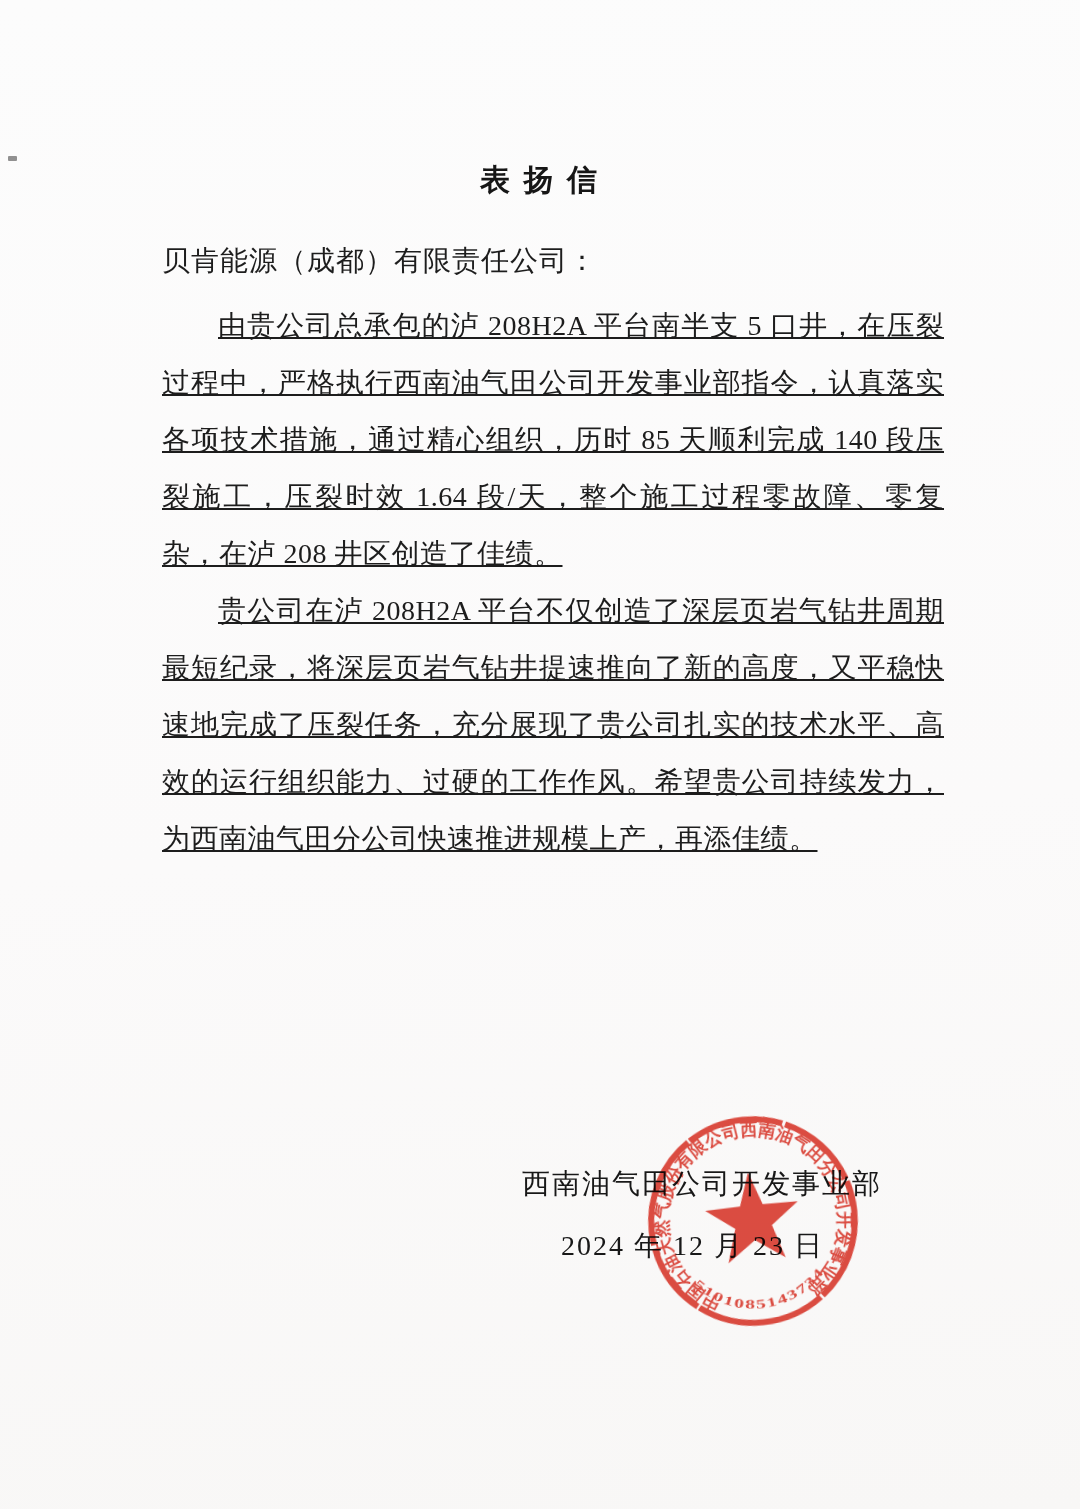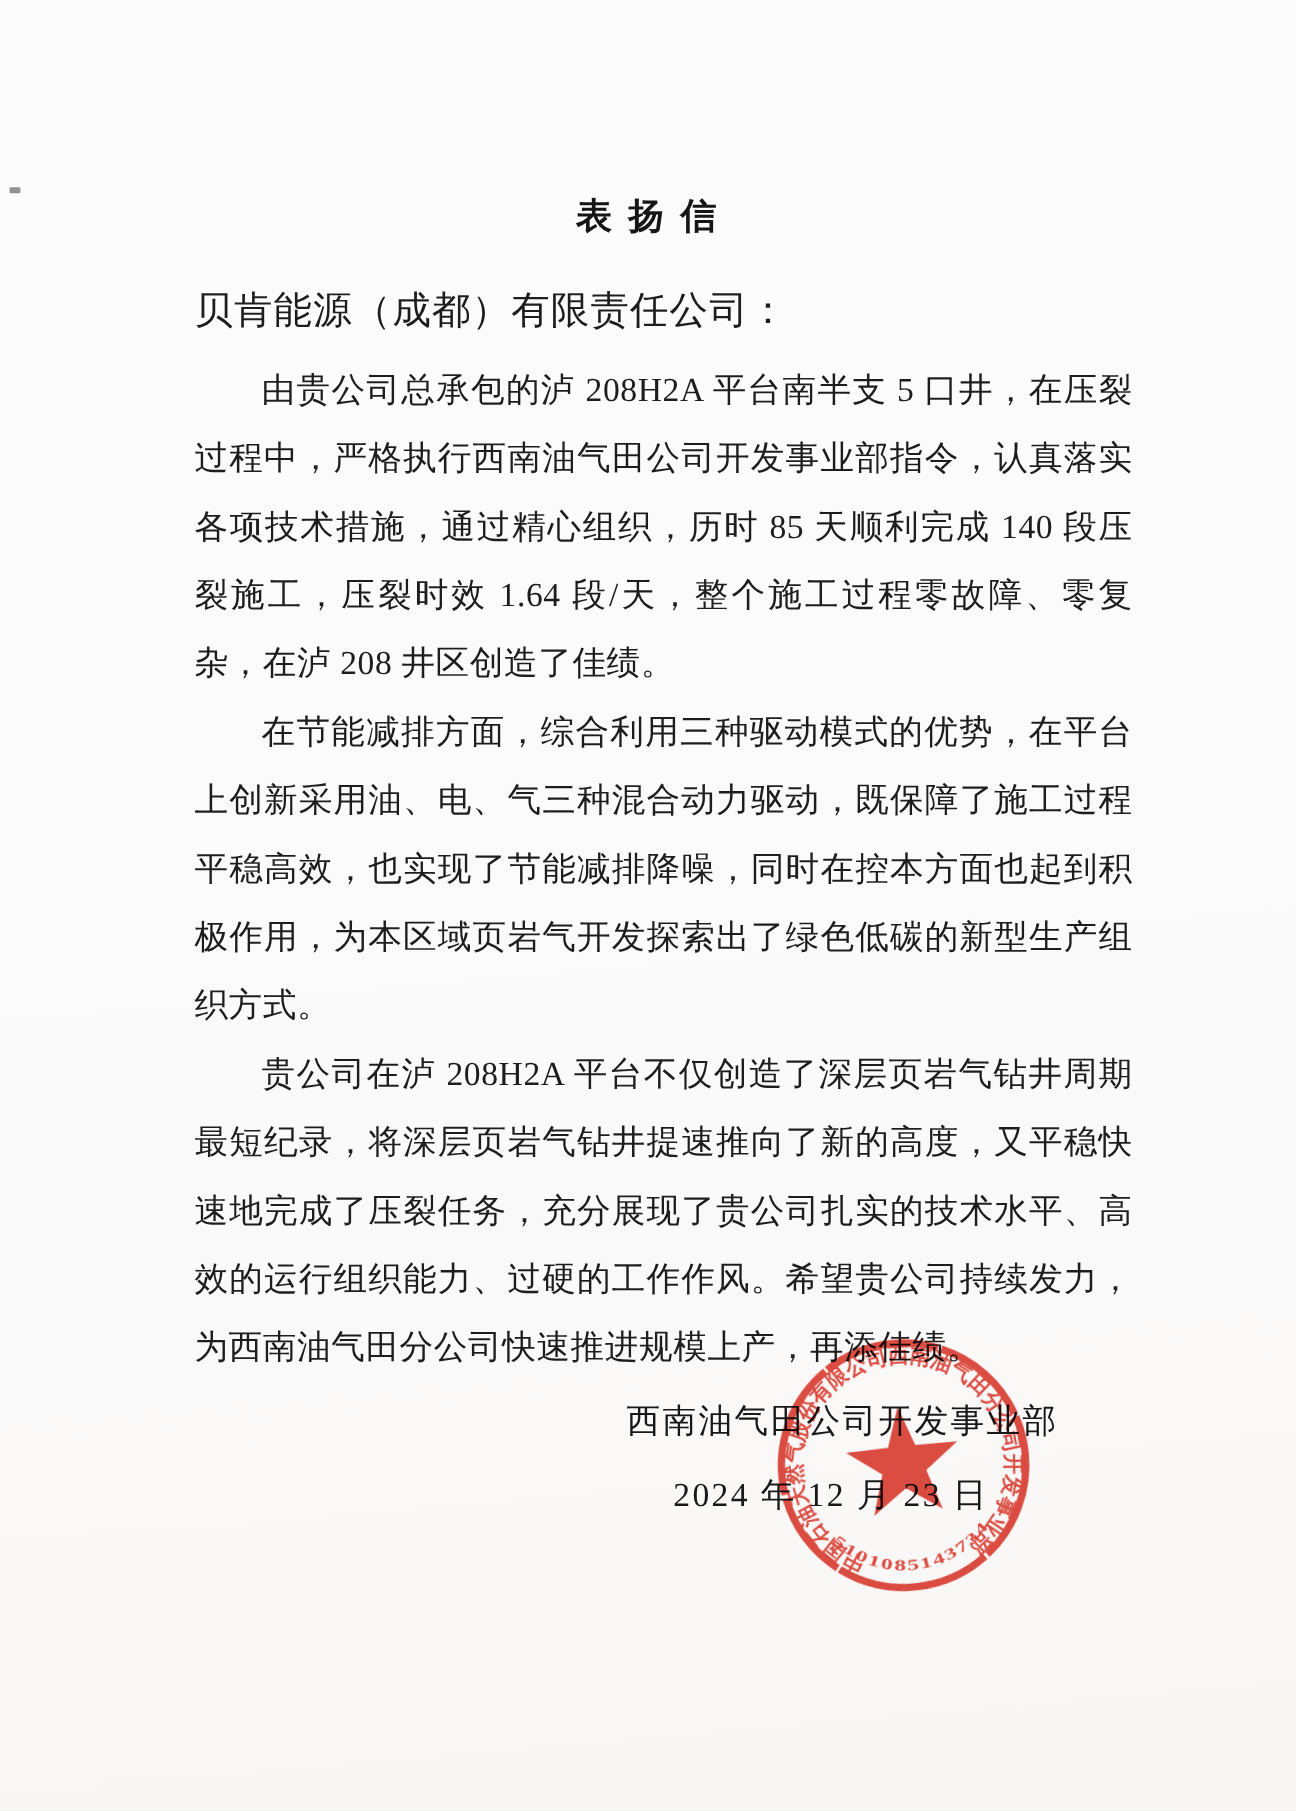--- a/index.html
+++ b/index.html
@@ -25,30 +25,30 @@
     text-align:center;
     font-size:30px;font-weight:bold;
     letter-spacing:3px;
     color:#161616;
   }
 
   .content{
     position:absolute;top:232px;left:162px;width:782px;
   }
   .salutation{
-    font-size:32px;line-height:57px;
+    font-size:28px;line-height:57px;
     letter-spacing:1px;
-    font-family:Liberation Mono, monospace;
   }
   .body-text p{
     margin:0;
     font-size:28px;line-height:57px;
     text-indent:2em;
     text-align:justify;
     letter-spacing:.5px;
+    text-decoration:underline;
   }
   .body-text p:first-child{margin-top:8px;}
 
   .signature{
     position:absolute;top:1165px;right:198px;
     font-size:28px;letter-spacing:2px;
     color:#181818;
   }
   .date{
     position:absolute;top:1227px;right:256px;
@@ -75,21 +75,20 @@
 <div class="page">
 
   <div class="scan-artifact"></div>
 
   <div class="doc-title">表 扬 信</div>
 
   <div class="content">
     <div class="salutation">贝肯能源（成都）有限责任公司：</div>
     <div class="body-text">
       <p>由贵公司总承包的泸 208H2A 平台南半支 5 口井，在压裂过程中，严格执行西南油气田公司开发事业部指令，认真落实各项技术措施，通过精心组织，历时 85 天顺利完成 140 段压裂施工，压裂时效 1.64 段/天，整个施工过程零故障、零复杂，在泸 208 井区创造了佳绩。</p>
-      <p>在节能减排方面，综合利用三种驱动模式的优势，在平台上创新采用油、电、气三种混合动力驱动，既保障了施工过程平稳高效，也实现了节能减排降噪，同时在控本方面也起到积极作用，为本区域页岩气开发探索出了绿色低碳的新型生产组织方式。</p>
       <p>贵公司在泸 208H2A 平台不仅创造了深层页岩气钻井周期最短纪录，将深层页岩气钻井提速推向了新的高度，又平稳快速地完成了压裂任务，充分展现了贵公司扎实的技术水平、高效的运行组织能力、过硬的工作作风。希望贵公司持续发力，为西南油气田分公司快速推进规模上产，再添佳绩。</p>
     </div>
   </div>
 
   <div class="signature">西南油气田公司开发事业部</div>
 
   <div class="date">2024 年 12 月 23 日</div>
 
   <svg class="stamp" viewBox="0 0 220 220" aria-hidden="true">
     <g>

